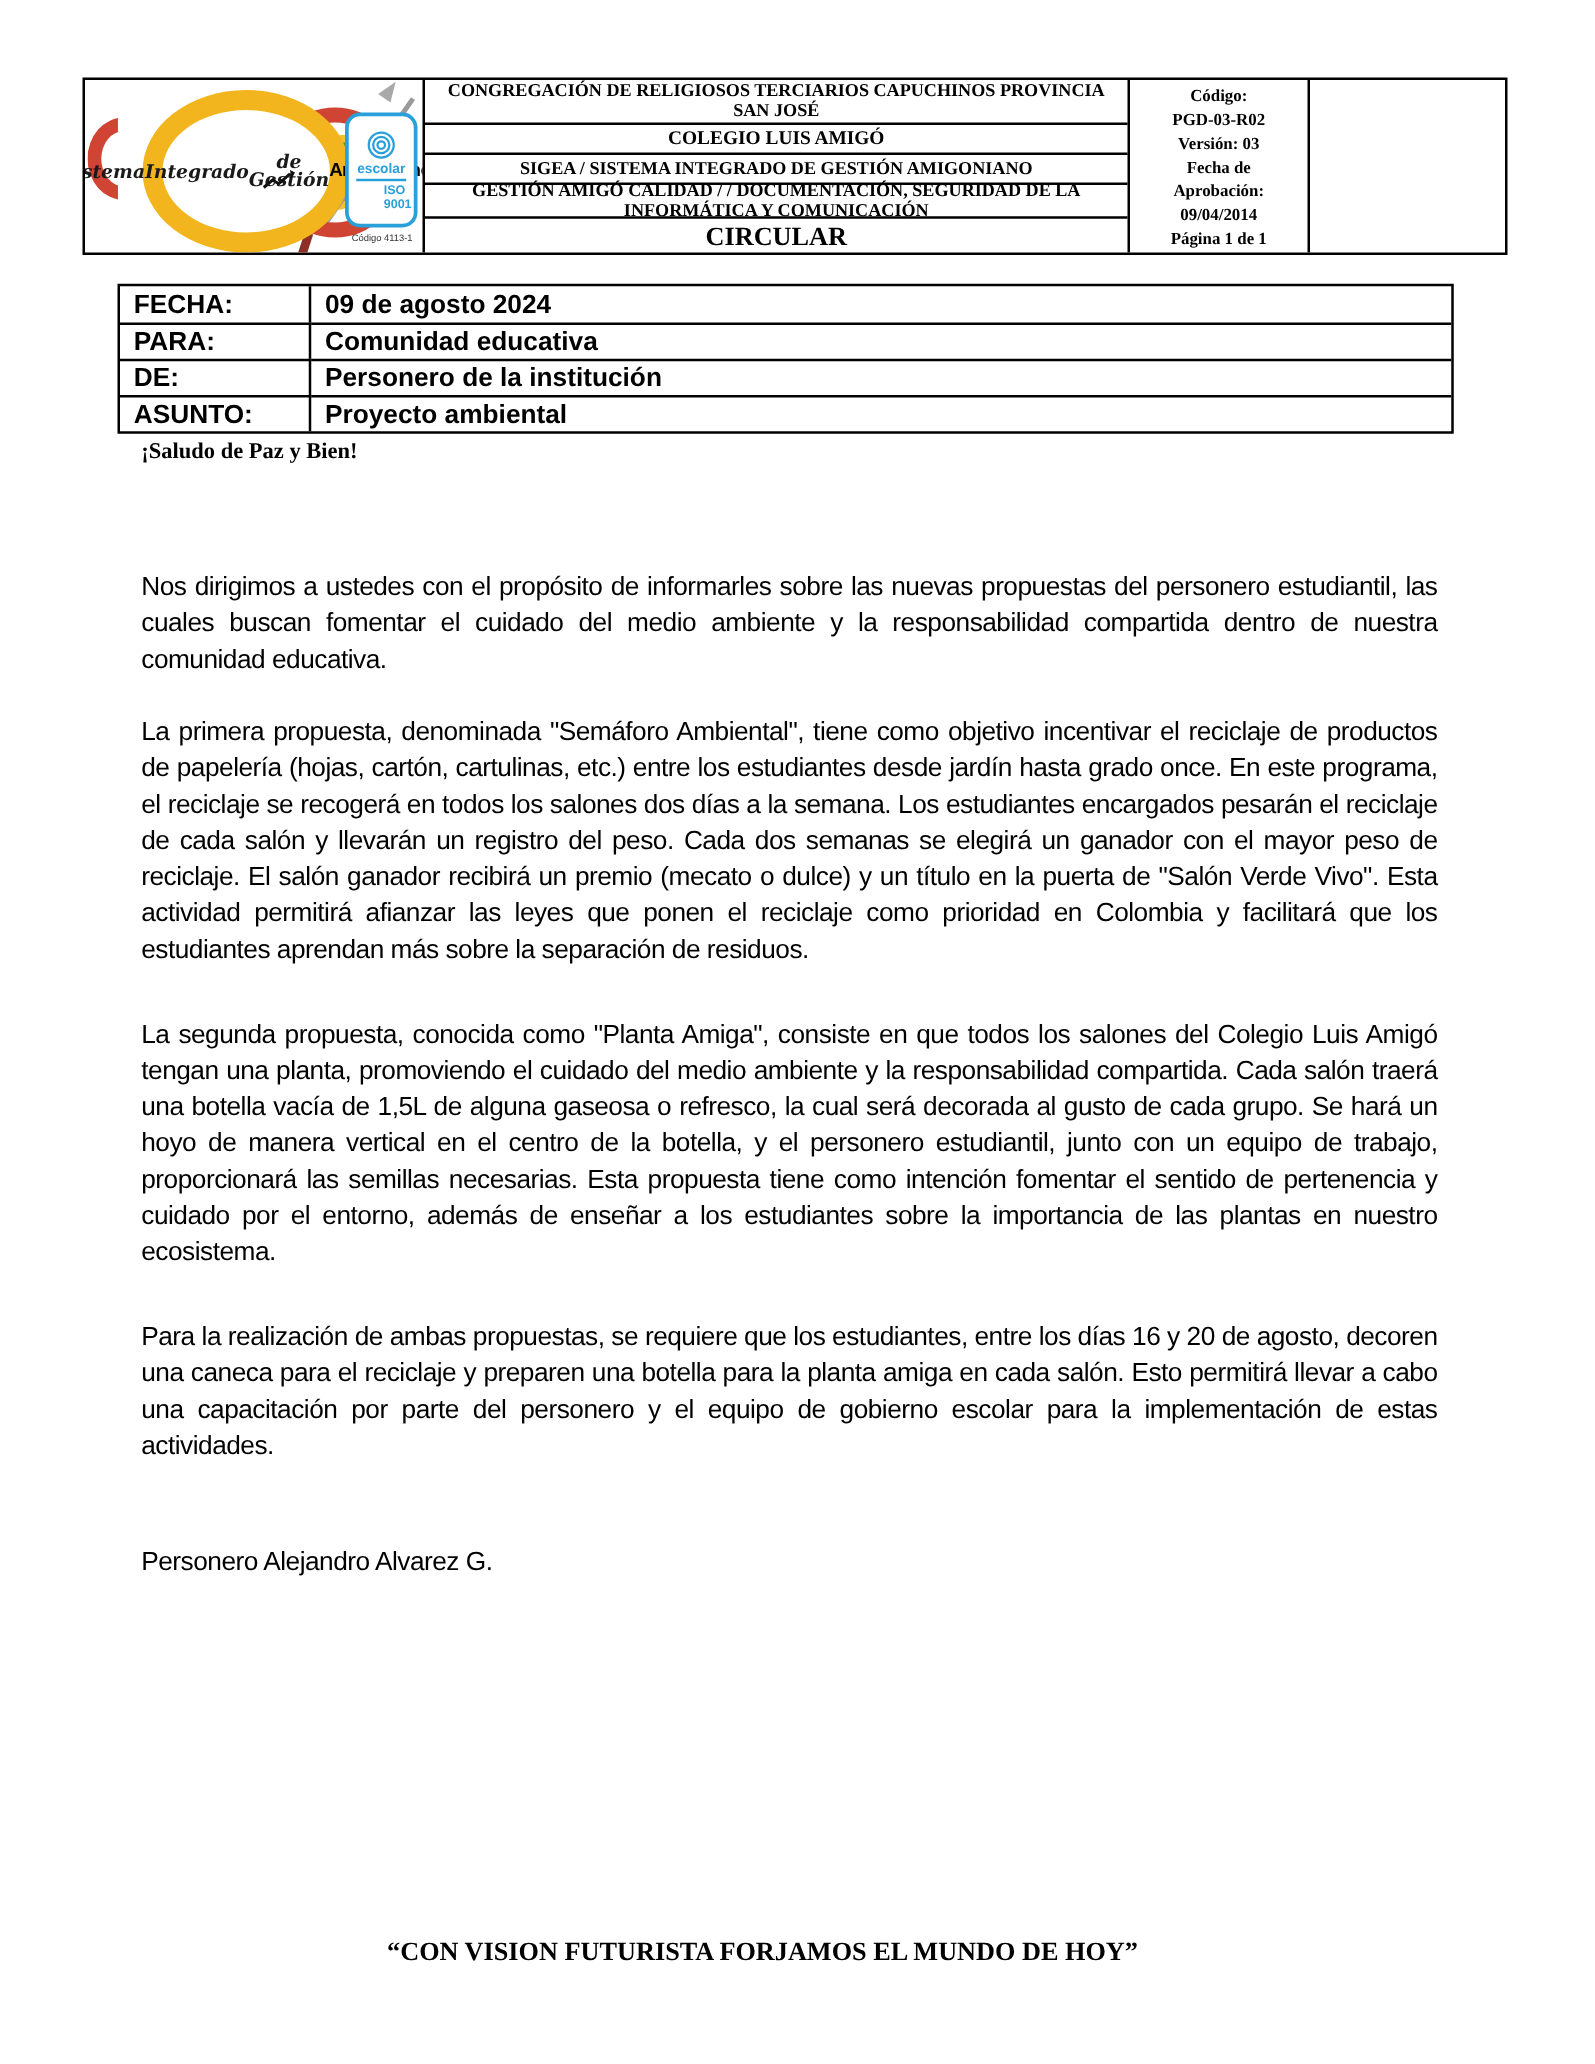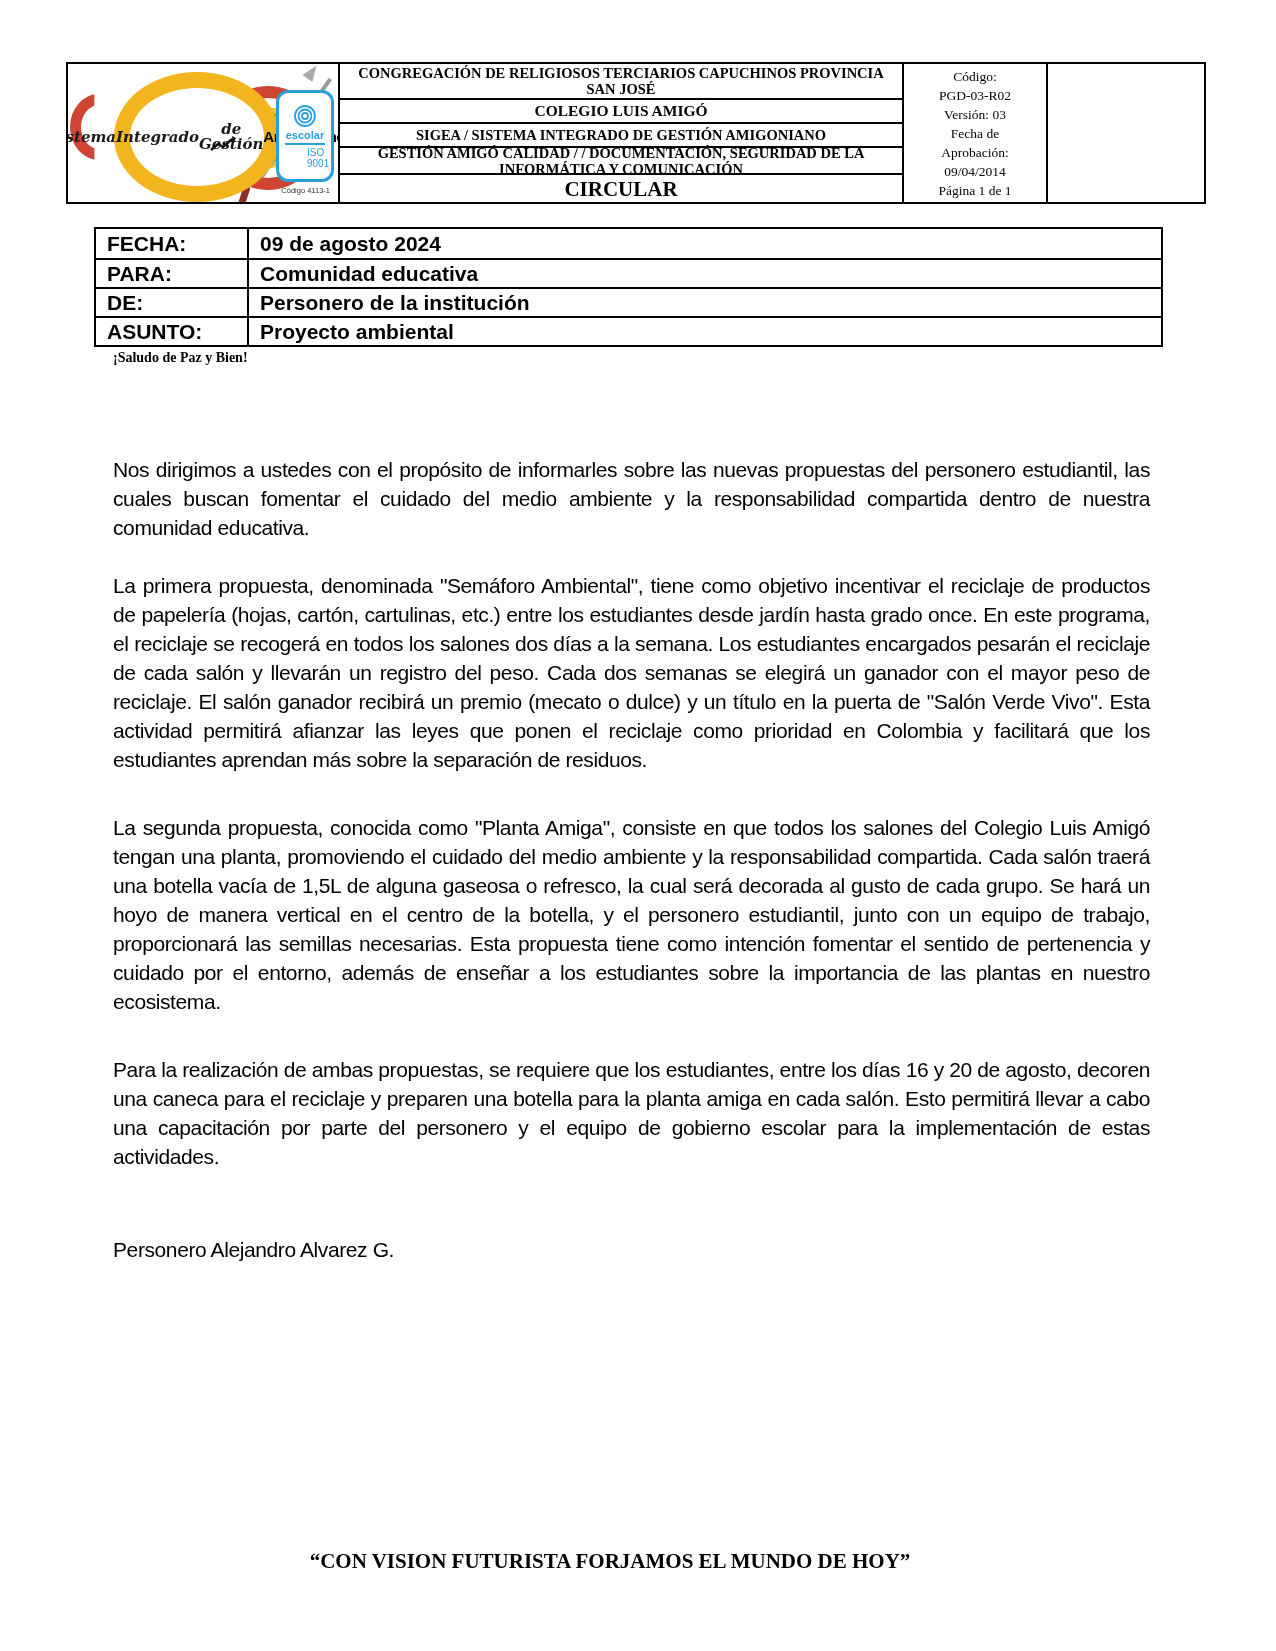--- a/index.html
+++ b/index.html
@@ -26,21 +26,21 @@
     font-family:"Liberation Serif", serif; font-weight:bold; text-align:center; }
   .title-row{ display:flex; align-items:center; justify-content:center;
     padding:0 12px; line-height:16px; font-size:14.5px; }
   .title-row.r1{ height:36px; border-bottom:2px solid #000; }
   .title-row.r2{ height:24px; border-bottom:2px solid #000; font-size:15.5px; }
   .title-row.r3{ height:24px; border-bottom:2px solid #000; }
   .title-row.r4{ height:27px; border-bottom:2px solid #000; }
   .title-row.r5{ flex:1; font-size:21px; }
   .meta-cell{ border-right:2px solid #000; display:flex; flex-direction:column;
     align-items:center; justify-content:center;
-    font-family:"Liberation Serif", serif; font-weight:normal;
+    font-family:"Liberation Serif", serif; font-weight:bold;
     font-size:13.5px; line-height:19px; text-align:center; }
   .empty-cell{}
 
   
   .red-crescent{ position:absolute; left:2px; top:30px; width:58px; height:66px;
     border:11px solid #cf4433; border-radius:50%;
     clip-path:inset(0 58% 0 0); }
   .crest{ position:absolute; left:148px; top:22px; width:104px; height:104px;
     border:12px solid #cf4433; background:#fff; border-radius:50%; }
   .crest-inner{ position:absolute; left:14px; top:10px; width:52px; height:60px;
@@ -62,38 +62,38 @@
   .ring .brand{ font-family:"Liberation Sans", sans-serif; font-weight:bold;
     font-size:15px; color:#000; line-height:16px; letter-spacing:-0.5px; }
   .trend{ position:absolute; right:28px; bottom:34px; }
 
   .icontec{ position:absolute; right:4px; top:26px; width:58px; height:92px;
     border:3px solid #2aa0da; border-radius:12px; background:#fff;
     display:flex; flex-direction:column; align-items:center; justify-content:center;
     gap:2px; }
   .icontec .name{ color:#2aa0da; font-size:11px; font-weight:bold; line-height:11px; }
   .icontec .rule{ width:40px; height:2px; background:#2aa0da; }
-  .icontec .iso{ color:#2aa0da; font-size:10px; font-weight:normal; line-height:11px;padding-left:28px; }
+  .icontec .iso{ color:#2aa0da; font-size:10px; font-weight:bold; line-height:11px;padding-left:28px; }
   .icontec-code{ position:absolute; right:8px; top:122px; font-size:7.5px; color:#333; }
 
   
   .info-table{
     position:absolute; left:94px; top:227px; width:1069px;
     border:2px solid #000;
     display:grid; grid-template-columns:153px 1fr;
     font-weight:bold; font-size:21px;
   }
   .info-cell{ height:29px; display:flex; align-items:center; padding-left:11px; }
   .info-label{ border-right:2px solid #000; }
   .info-cell.bt{ border-top:2px solid #000; }
 
   
   .greeting{
     position:absolute; left:113px; top:350px;
-    font-family:"Liberation Serif", serif; font-weight:bold; font-size:14px;
+    font-family:"Liberation Serif", serif; font-weight:bold; font-size:18px;
   }
   .content{
     position:absolute; left:113px; top:455px; width:1037px;
     font-size:21px; letter-spacing:-0.4px; line-height:29px;
     text-align:justify;
   }
   .content p.p1{ margin-bottom:29px; }
   .content p.p2{ margin-bottom:39px; }
   .content p.p3{ margin-bottom:39px; }
   .content p.p4{ margin-bottom:0; }

